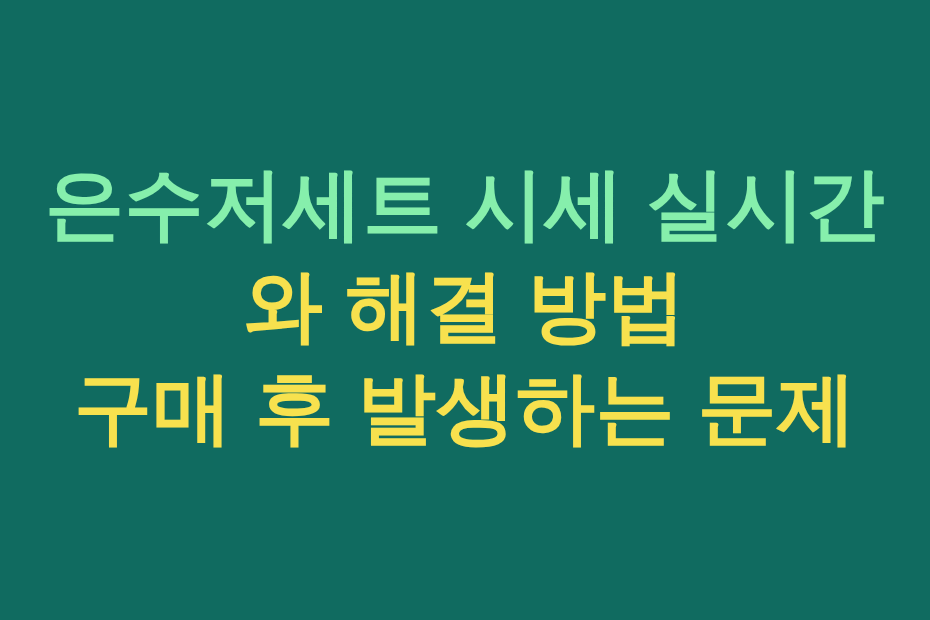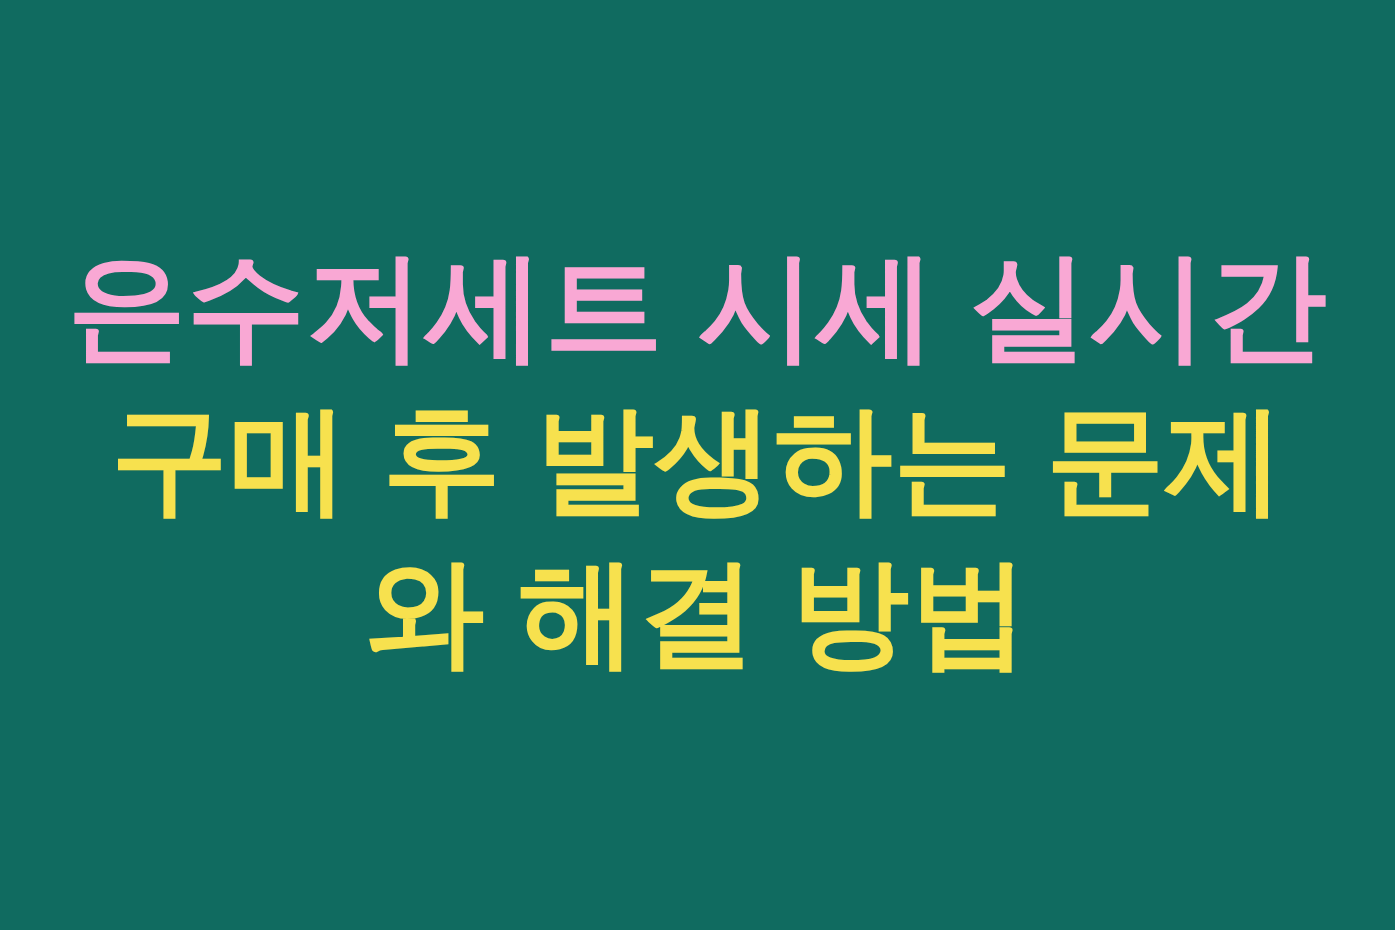--- a/index.html
+++ b/index.html
@@ -43,20 +43,20 @@
   .line-2 { font-size: 79px; }
   .line-3 { font-size: 79px; }
 </style>
 </head>
 <body>
 
 <div class="card" style="width: 930px; height: 620px; background: rgb(16, 107, 96);">
 
   <div class="title-block">
 
-    <span class="title-line line-1" style="color: #f9a8d4;">은수저세트 시세 실시간</span>
+    <span class="title-line line-1" style="color: #86efac;">은수저세트 시세 실시간</span>
+
+    <span class="title-line line-3" style="color: rgb(247, 225, 78);">와 해결 방법</span>
 
     <span class="title-line line-2" style="color: rgb(247, 225, 78);">구매 후 발생하는 문제</span>
-
-    <span class="title-line line-3" style="color: rgb(247, 225, 78);">와 해결 방법</span>
 
   </div>
 </div>
 
 </body></html>

